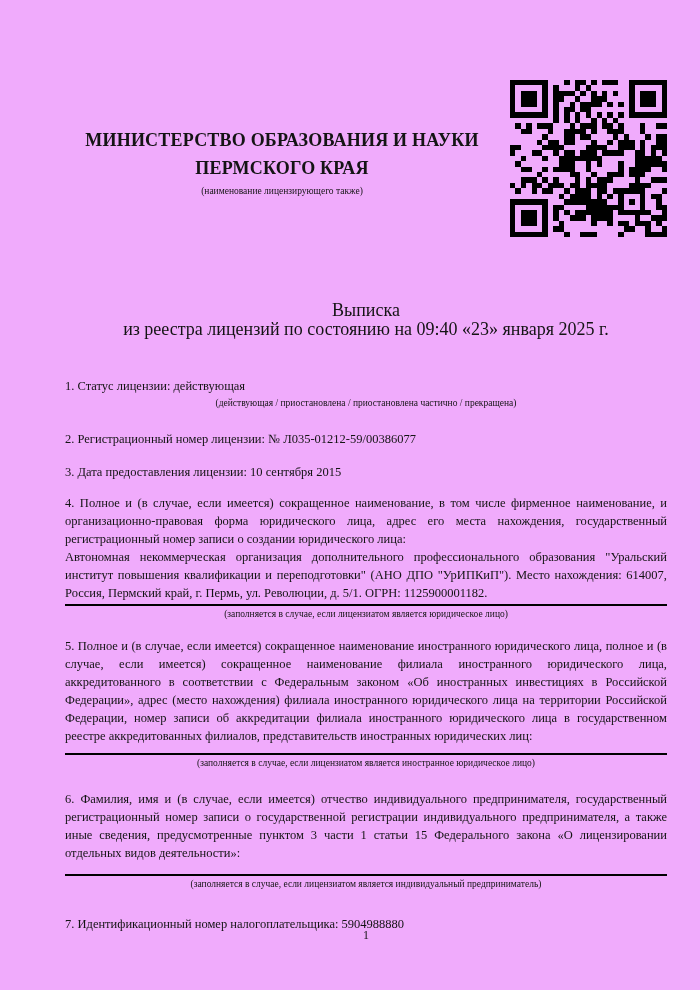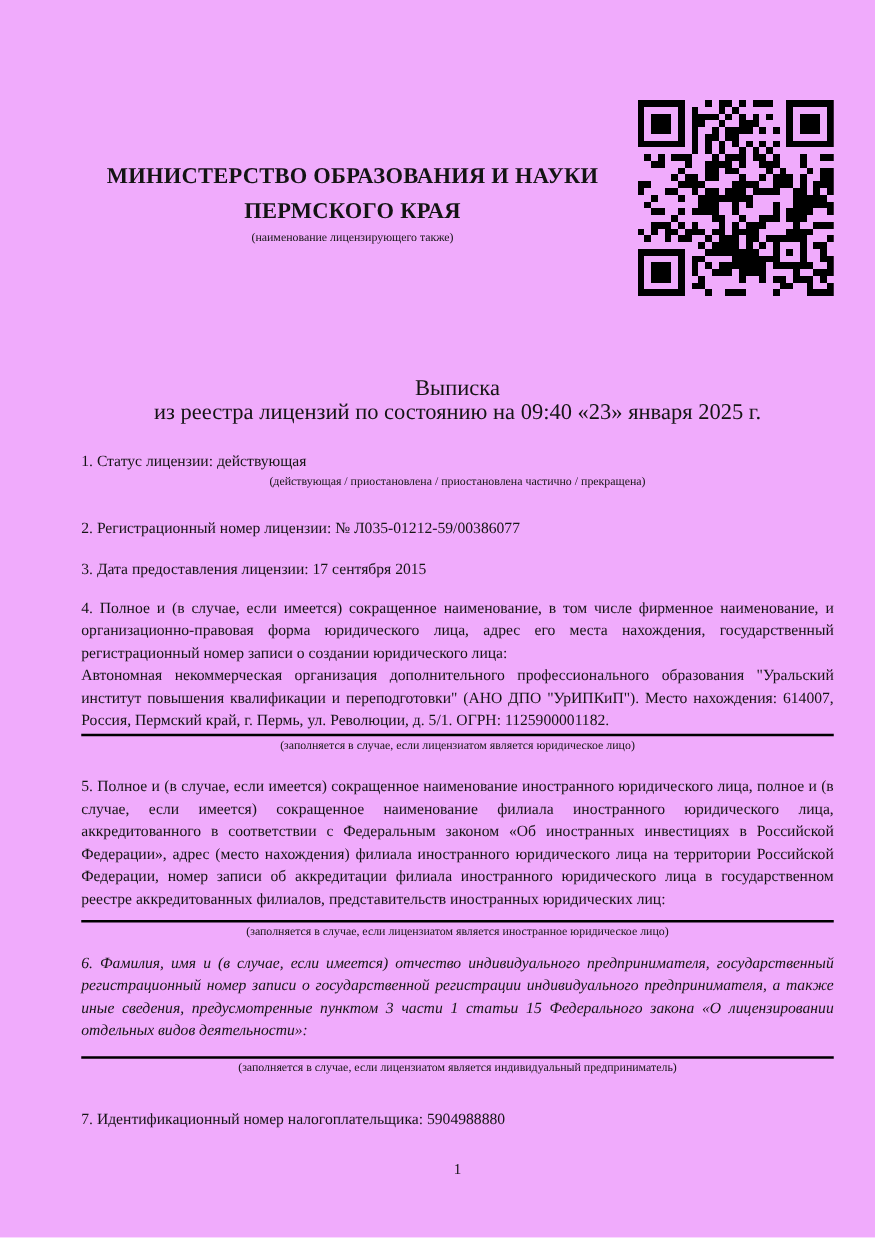--- a/index.html
+++ b/index.html
@@ -44,21 +44,21 @@
   .title-block {
     position:absolute;
     top:301px; left:65px; width:602px;
     text-align:center;
     font-size:18px;
     line-height:19px;
   }
   
   .items {
     position:absolute;
-    top:360px; left:65px; width:602px;
+    top:377px; left:65px; width:602px;
     font-size:12.5px;
     line-height:18px;
   }
   .item-line { margin:0; }
   .just { text-align:justify; text-justify:inter-word; }
   .caption {
     font-size:9.5px;
     line-height:13px;
     text-align:center;
     margin-top:2px;
@@ -67,21 +67,21 @@
     border:none;
     border-top:2px solid #000;
     margin:2px 0 0 0;
     height:0;
   }
   .mt-item2 { margin-top:20px; }
   .mt-item3 { margin-top:15px; }
   .mt-item4 { margin-top:13px; }
   .mt-item5 { margin-top:16px; }
   .rule5    { margin-top:8px; }
-  .mt-item6 { margin-top:8px;font-style:italic; }
+  .mt-item6 { margin-top:20px; }
   .rule6    { margin-top:12px; }
   .mt-item7 { margin-top:24px; }
   
   .page-number {
     position:absolute;
     top:928px; left:65px; width:602px;
     text-align:center;
     font-size:12px;
   }
 </style>
@@ -527,21 +527,21 @@
     <div>из реестра лицензий по состоянию на 09:40 «23» января 2025 г.</div>
   </div>
 
   <div class="items">
 
     <p class="item-line">1. Статус лицензии: действующая</p>
     <div class="caption">(действующая / приостановлена / приостановлена частично / прекращена)</div>
 
     <p class="item-line mt-item2">2. Регистрационный номер лицензии: № Л035-01212-59/00386077</p>
 
-    <p class="item-line mt-item3">3. Дата предоставления лицензии: 17 сентября 2015</p>
+    <p class="item-line mt-item3">3. Дата предоставления лицензии: 10 сентября 2015</p>
 
     <p class="item-line just mt-item4">4. Полное и (в случае, если имеется) сокращенное наименование, в том числе фирменное наименование, и организационно-правовая форма юридического лица, адрес его места нахождения, государственный регистрационный номер записи о создании юридического лица:</p>
     <p class="item-line just">Автономная некоммерческая организация дополнительного профессионального образования "Уральский институт повышения квалификации и переподготовки" (АНО ДПО "УрИПКиП"). Место нахождения: 614007, Россия, Пермский край, г. Пермь, ул. Революции, д. 5/1. ОГРН: 1125900001182.</p>
     <hr class="rule">
     <div class="caption">(заполняется в случае, если лицензиатом является юридическое лицо)</div>
 
     <p class="item-line just mt-item5">5. Полное и (в случае, если имеется) сокращенное наименование иностранного юридического лица, полное и (в случае, если имеется) сокращенное наименование филиала иностранного юридического лица, аккредитованного в соответствии с Федеральным законом «Об иностранных инвестициях в Российской Федерации», адрес (место нахождения) филиала иностранного юридического лица на территории Российской Федерации, номер записи об аккредитации филиала иностранного юридического лица в государственном реестре аккредитованных филиалов, представительств иностранных юридических лиц:</p>
     <hr class="rule rule5">
     <div class="caption">(заполняется в случае, если лицензиатом является иностранное юридическое лицо)</div>
 

